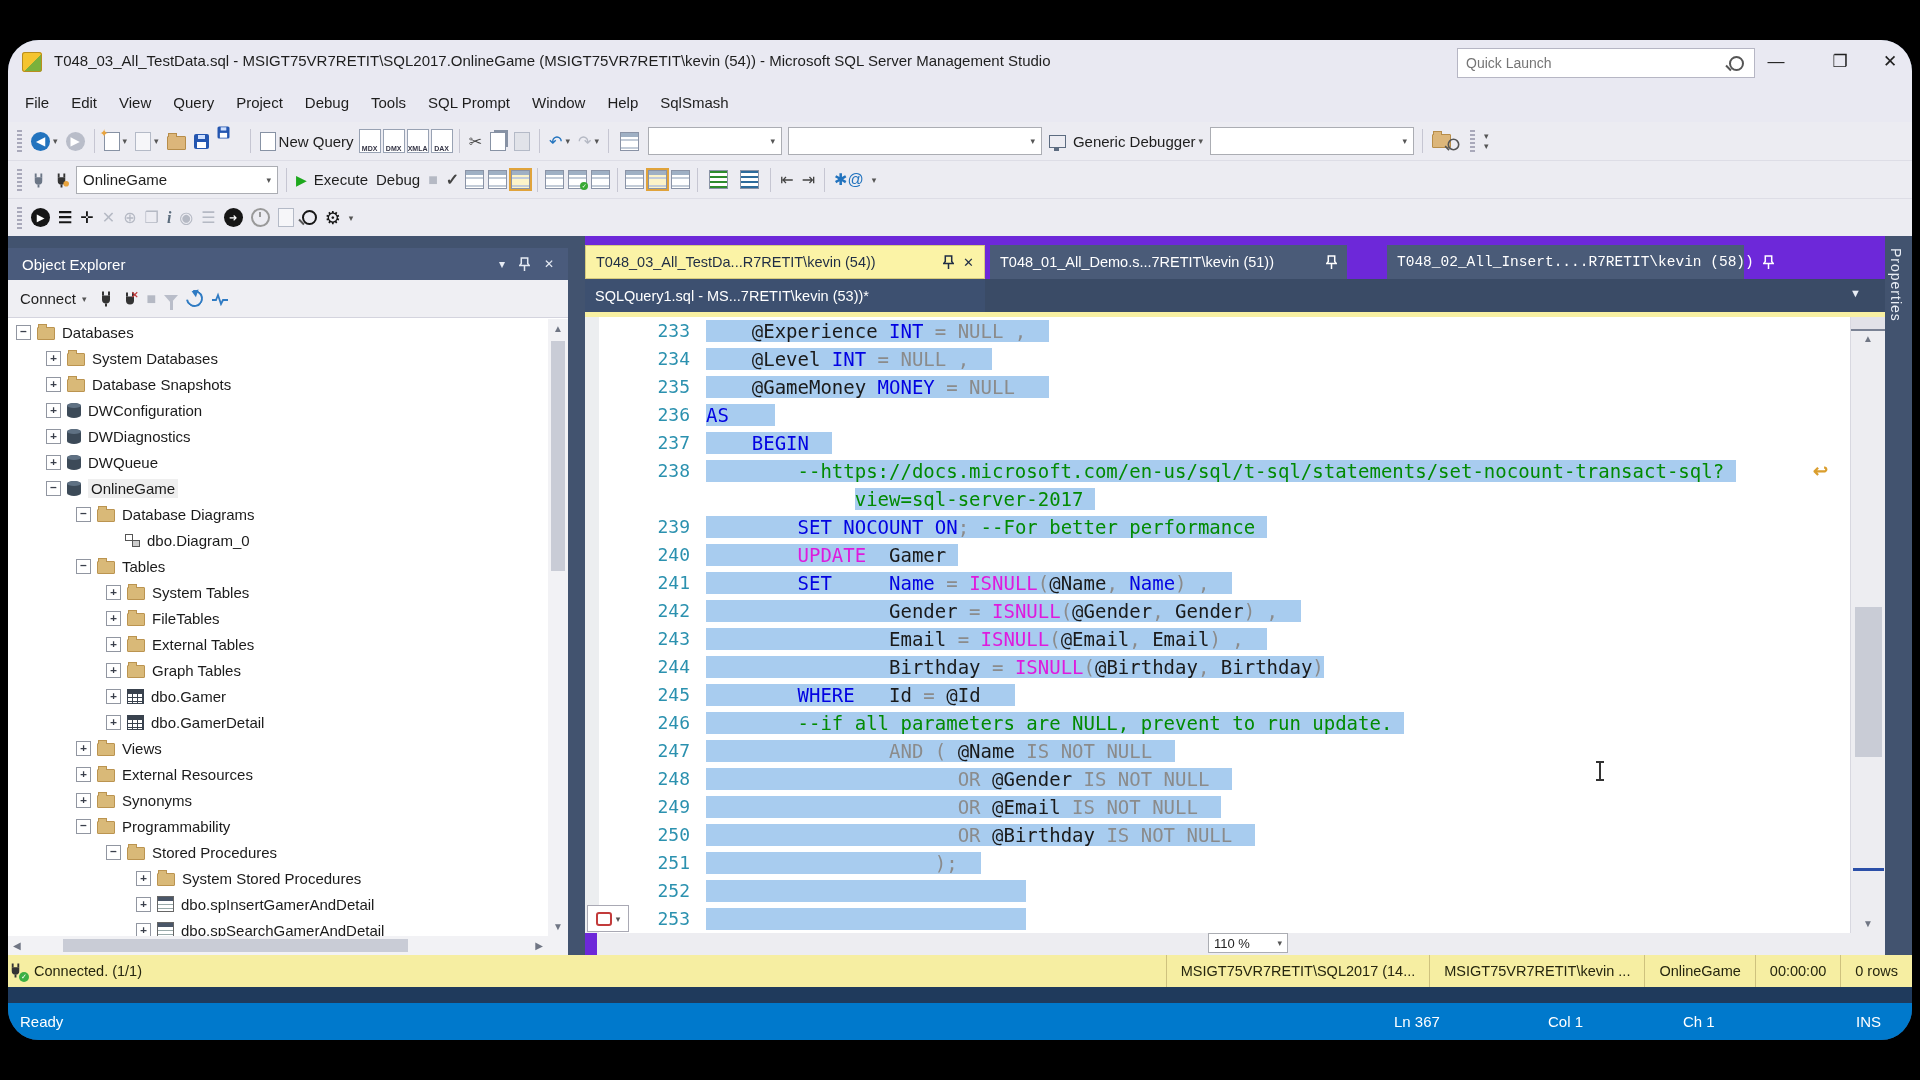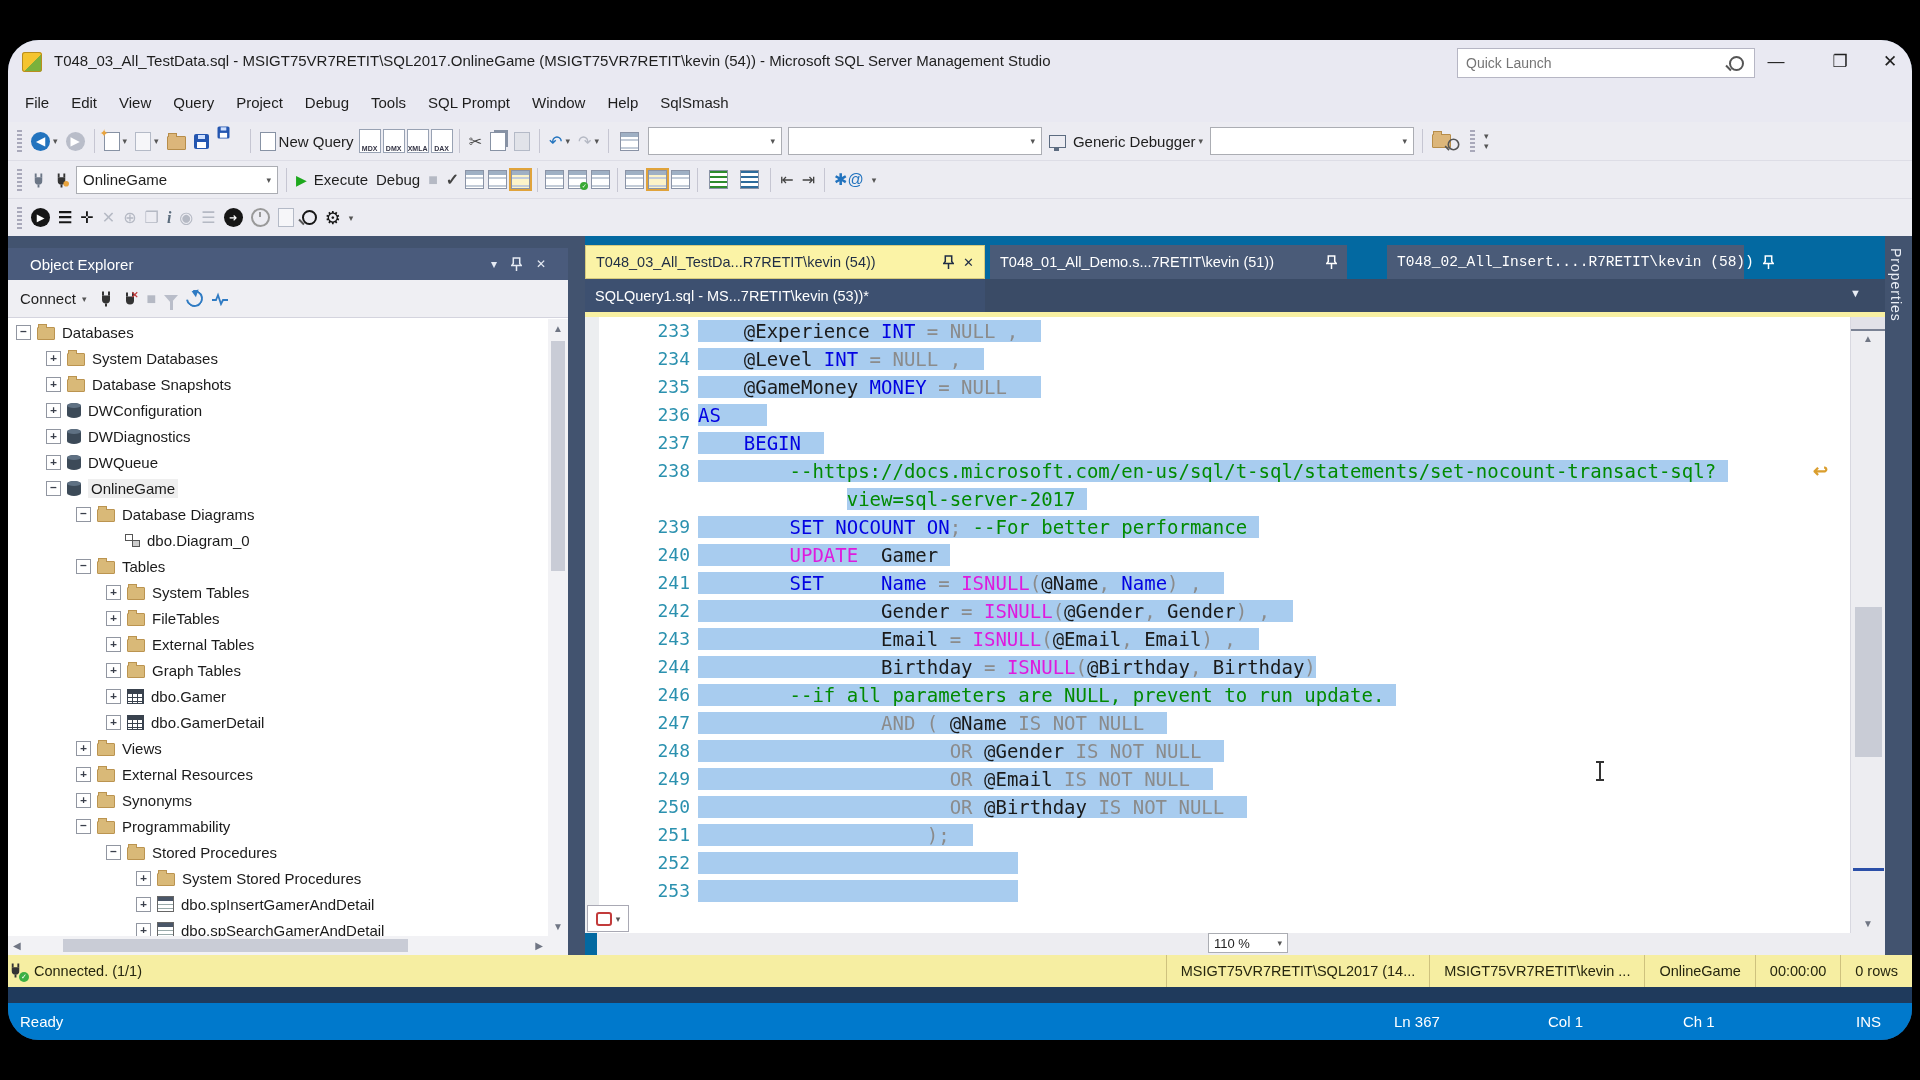--- a/index.html
+++ b/index.html
@@ -45,21 +45,21 @@
      background-image:linear-gradient(#9fb0c4 0 4px,transparent 4px),repeating-linear-gradient(to bottom,transparent 0 6px,#c3ccd8 6px 8px);}
   .mini.hl{outline:2px solid #E0A33B;background-color:#FCF3C8;}
   .mini .gdot{position:absolute;right:-2px;bottom:-2px;width:8px;height:8px;border-radius:50%;background:#39A935;color:#fff;font-size:6px;line-height:8px;text-align:center;}
   .monitor{width:15px;height:11px;border:1px solid #5C6B80;position:relative;margin-right:4px;}
   .monitor::after{content:'';position:absolute;left:4px;bottom:-4px;width:5px;height:3px;background:#5C6B80;}
   .i-clock{width:15px;height:15px;border:2px solid #999;border-radius:50%;position:relative;}
   .i-clock::before{content:'';position:absolute;left:6px;top:2px;width:2px;height:5px;background:#999;}
   .exec-play{color:#1DA81D;font-size:14px;margin-right:4px;}
   
   .oe{position:absolute;left:0;top:208px;width:560px;height:707px;background:#fff;}
-  .oe-title{position:absolute;left:0;top:0;width:100%;height:32px;background:#4A5B7C;color:#fff;display:flex;align-items:center;box-sizing:border-box;padding:0 22px;justify-content:flex-end;}
+  .oe-title{position:absolute;left:0;top:0;width:100%;height:32px;background:#4A5B7C;color:#fff;display:flex;align-items:center;box-sizing:border-box;padding:0 14px;justify-content:flex-end;}
   .oe-title .t{flex:1;font-size:15px;}
   .oe-title .ic{margin-left:14px;font-size:12px;color:#E6EBF4;}
   .oe-tools{position:absolute;left:0;top:32px;width:100%;height:38px;background:#EFEFF3;border-bottom:1px solid #D4D4DE;display:flex;align-items:center;padding-left:8px;box-sizing:border-box;gap:8px;}
   .connect{display:flex;align-items:center;gap:6px;font-size:15px;color:#1e1e1e;padding:0 4px;}
   .funnel{width:0;height:0;border-left:7px solid transparent;border-right:7px solid transparent;border-top:8px solid #B9BDC9;position:relative;}
   .funnel::after{content:'';position:absolute;left:-1.5px;top:-2px;width:3px;height:9px;background:#B9BDC9;}
   .i-refresh{width:13px;height:13px;border:2.5px solid #2F7BC3;border-radius:50%;border-left-color:transparent;transform:rotate(35deg);position:relative;}
   .i-refresh::after{content:'';position:absolute;left:-4px;top:-2px;border:4px solid transparent;border-right:6px solid #2F7BC3;transform:rotate(-15deg);}
   .tree{position:absolute;left:0;top:71px;width:540px;height:617px;overflow:hidden;background:#fff;}
   .trow{height:26px;display:flex;align-items:center;font-size:15px;color:#1b1b1b;white-space:nowrap;}
@@ -83,35 +83,35 @@
   .sel-node{background:#EFEFEF;padding:1px 3px;}
   .oe-vscroll{position:absolute;left:540px;top:71px;width:20px;height:617px;background:#F2F2F5;}
   .oe-hscroll{position:absolute;left:0;top:688px;width:560px;height:19px;background:#F2F2F5;}
   .sb-arrow{position:absolute;font-size:10px;color:#707684;}
   .thumb{position:absolute;background:#C9CCD6;}
   
   .splitter{position:absolute;left:560px;top:196px;width:17px;height:719px;background:#42536F;}
   .rightstrip{position:absolute;left:1877px;top:196px;width:27px;height:719px;background:#42536F;}
   .props-vert{position:absolute;left:3px;top:12px;writing-mode:vertical-rl;font-size:14px;color:#E8EDF5;letter-spacing:1px;}
   
-  .editor{position:absolute;left:577px;top:196px;width:1300px;height:719px;background:#0369a1;}
+  .editor{position:absolute;left:577px;top:196px;width:1300px;height:719px;background:#6d28d9;}
   .tabrow1{position:absolute;left:0;top:9px;height:34px;width:100%;}
   .tab{position:absolute;top:0;height:34px;display:flex;align-items:center;box-sizing:border-box;padding:0 10px;font-size:14.5px;white-space:nowrap;}
   .tab.active{background:#FBF3A6;color:#1F2D45;border:1px solid #D6CA7E;}
   .tab.inactive{background:#4A5B78;color:#fff;}
   .pin{width:11px;height:15px;margin-left:9px;}
   .tabx{margin-left:9px;font-size:13px;}
   .tabrow2{position:absolute;left:0;top:43px;height:33px;width:100%;background:#3A4B66;}
   .tab2{position:absolute;left:0;top:0;height:33px;width:400px;background:#3D5070;color:#fff;font-size:14.5px;display:flex;align-items:center;padding:0 10px;box-sizing:border-box;white-space:nowrap;}
   .row2caret{position:absolute;left:1265px;top:8px;color:#E8EDF5;font-size:11px;}
   .yellowstrip{position:absolute;left:0;top:76px;width:100%;height:5px;background:#F8F0A2;}
   .codearea{position:absolute;left:0;top:81px;width:1265px;height:616px;background:#fff;overflow:hidden;}
   .marginstrip{position:absolute;left:0;top:0;width:14px;height:100%;background:#ECEEF0;}
   .crow{height:28px;display:flex;align-items:center;}
-  .ln{width:89px;padding:0 8px 0 16px;text-align:right;color:#2B91AF;font:18px/28px "DejaVu Sans Mono",monospace;flex:0 0 auto;}
+  .ln{width:89px;padding:0 16px 0 16px;text-align:right;color:#2B91AF;font:18px/28px "DejaVu Sans Mono",monospace;flex:0 0 auto;}
   .ctext{white-space:pre;font:19px/28px "DejaVu Sans Mono",monospace;color:#1a1a1a;}
   .selspan{background:#A8CCEF;}
   .tk-t{color:#1a1a1a;} .tk-k{color:#0202E2;} .tk-f{color:#DE1ADE;} .tk-c{color:#028A02;} .tk-g{color:#8B8B8B;}
   .wrapmark{position:absolute;left:1228px;color:#DA9E2E;font-size:18px;font-weight:bold;}
   .bubble{position:absolute;left:2px;top:588px;width:40px;height:25px;background:#fff;border:1px solid #A9A9B4;display:flex;align-items:center;justify-content:center;gap:4px;}
   .bubble .rb{width:12px;height:10px;border:2px solid #C23B3B;border-radius:3px;}
   .vscroll{position:absolute;left:1265px;top:81px;width:35px;height:616px;background:#EDEDF1;border-left:1px solid #D8D8E0;}
   .split-grip{position:absolute;left:0;top:0;width:100%;height:12px;background:#E2E2E8;border-bottom:2px solid #7A8294;}
   .vmarker{position:absolute;left:2px;top:551px;width:31px;height:3px;background:#2B4FA8;}
   .ebottom{position:absolute;left:12px;top:697px;width:1300px;height:22px;background:#EDEDF1;display:flex;align-items:center;flex-direction:column;}
@@ -628,20 +628,24 @@
           </div>
           <div class="crow">
             <span class="ln">243</span>
             <span class="ctext"><span class="selspan"><span class="tk-t">                Email</span><span class="tk-g"> = </span><span class="tk-f">ISNULL</span><span class="tk-g">(</span><span class="tk-t">@Email</span><span class="tk-g">,</span><span class="tk-t"> Email</span><span class="tk-g">) ,</span><span class="tk-t">  </span></span></span>
           </div>
           <div class="crow">
             <span class="ln">244</span>
             <span class="ctext"><span class="selspan"><span class="tk-t">                Birthday</span><span class="tk-g"> = </span><span class="tk-f">ISNULL</span><span class="tk-g">(</span><span class="tk-t">@Birthday</span><span class="tk-g">,</span><span class="tk-t"> Birthday</span><span class="tk-g">)</span></span></span>
           </div>
           <div class="crow">
+            <span class="ln">245</span>
+            <span class="ctext"><span class="selspan"><span class="tk-t">        </span><span class="tk-k">WHERE</span><span class="tk-t">   Id</span><span class="tk-g"> = </span><span class="tk-t">@Id   </span></span></span>
+          </div>
+          <div class="crow">
             <span class="ln">246</span>
             <span class="ctext"><span class="selspan"><span class="tk-t">        </span><span class="tk-c">--if all parameters are NULL, prevent to run update.</span><span class="tk-t"> </span></span></span>
           </div>
           <div class="crow">
             <span class="ln">247</span>
             <span class="ctext"><span class="selspan"><span class="tk-t">                </span><span class="tk-g">AND ( </span><span class="tk-t">@Name</span><span class="tk-g"> IS NOT NULL</span><span class="tk-t">  </span></span></span>
           </div>
           <div class="crow">
             <span class="ln">248</span>
             <span class="ctext"><span class="selspan"><span class="tk-t">                      </span><span class="tk-g">OR </span><span class="tk-t">@Gender</span><span class="tk-g"> IS NOT NULL</span><span class="tk-t">  </span></span></span>

